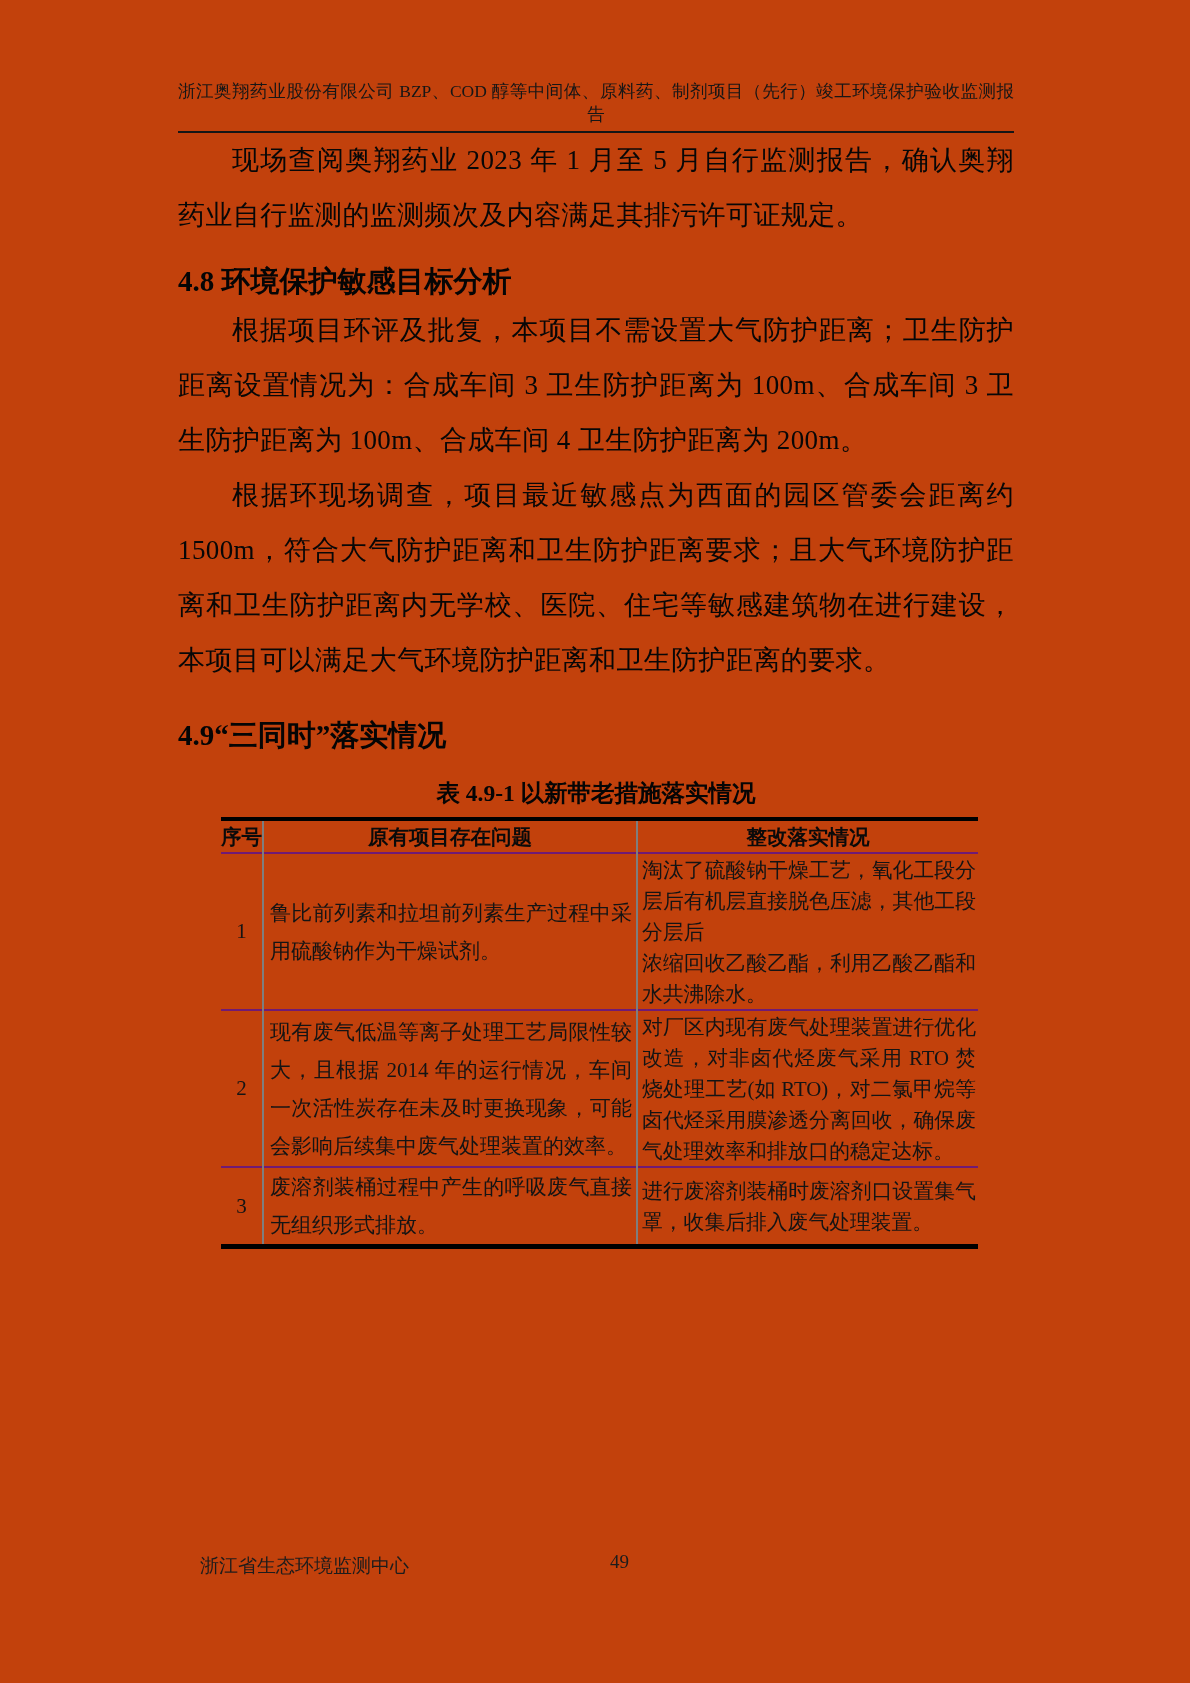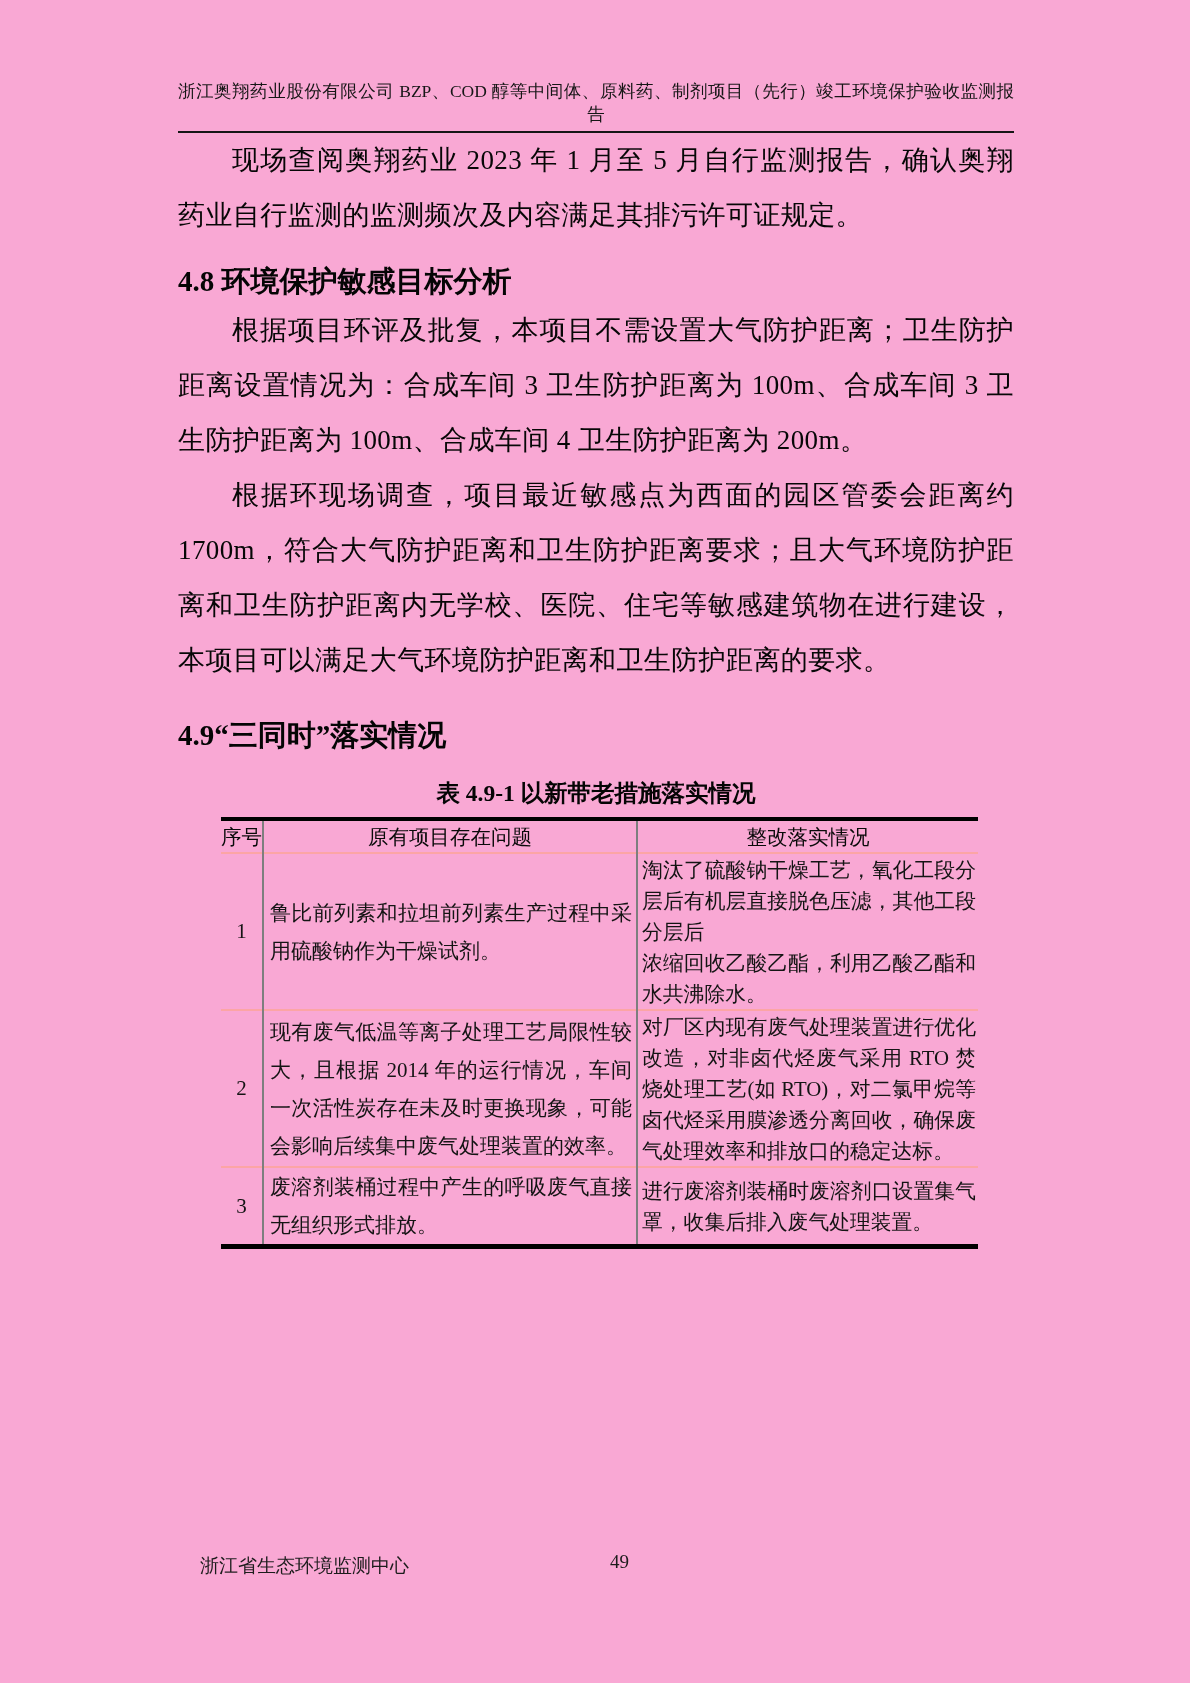--- a/index.html
+++ b/index.html
@@ -1,16 +1,16 @@
 <!DOCTYPE html>
 <html lang="zh"><head>
 <meta charset="utf-8">
 <style>
   html,body{margin:0;padding:0;background:#ffffff;}
-  .page{position:relative;width:1190px;height:1683px;background:#f9a8d4;overflow:hidden;
+  .page{position:relative;width:1190px;height:1683px;background:#c2410c;overflow:hidden;
         font-family:"Liberation Serif","DejaVu Serif",serif;color:#000;}
   .content{padding:80px 176px 0 178px;}
 
   
   .hdr{font-size:17.5px;line-height:23px;color:#161616;}
   .hdr-l1{text-align:justify;text-align-last:justify;}
   .hdr-l2{text-align:center;}
   .rule{border-bottom:2px solid #161616;margin-top:5px;}
 
   
@@ -24,24 +24,24 @@
   .sec{font-size:29px;font-weight:bold;line-height:44px;margin:0;color:#050505;}
   .h48{margin-top:16px;}
   .h49{margin-top:25px;}
   .h491{margin-top:26px;}
 
   
   .caption{font-size:23.5px;font-weight:bold;text-align:center;line-height:36px;margin-top:18px;color:#050505;}
   .tblwrap{margin:6px 0 0 43px;}
   table.meas{border-collapse:collapse;table-layout:fixed;width:757px;
              border-top:4px solid #000;border-bottom:5px solid #000;}
-  table.meas th{font-size:20.5px;font-weight:normal;text-align:center;padding:0;height:31px;color:#0a0a0a;}
+  table.meas th{font-size:20.5px;font-weight:bold;text-align:center;padding:0;height:31px;color:#0a0a0a;}
   table.meas td{color:#141414;}
   .cdiv{border-left:2px solid #7e7e7e;}
-  tbody tr td{border-top:2px solid #fca5a5;}
+  tbody tr td{border-top:2px solid #701a75;}
   td.no{text-align:center;font-size:21px;vertical-align:middle;padding:0;}
   td.problem{font-size:21px;line-height:38px;text-align:justify;padding:0 4px 0 6px;vertical-align:middle;}
   td.action{font-size:20.8px;line-height:31px;text-align:justify;padding:0 2px 0 4px;
             vertical-align:middle;white-space:pre-line;}
   tr.r1{height:156px;} tr.r2{height:153px;} tr.r3{height:60px;}
 
   
   .footer-org{position:absolute;left:200px;top:1553px;font-size:19px;color:#1c1c1c;}
   .footer-page{position:absolute;left:610px;top:1551px;font-size:19px;color:#1c1c1c;}
 </style>
@@ -56,21 +56,21 @@
       <div class="hdr-l2">告</div>
       <div class="rule"></div>
     </div>
 
     <p class="body p1">现场查阅奥翔药业 2023 年 1 月至 5 月自行监测报告，确认奥翔药业自行监测的监测频次及内容满足其排污许可证规定。</p>
 
     <h2 class="sec h48">4.8 环境保护敏感目标分析</h2>
 
     <p class="body p2">根据项目环评及批复，本项目不需设置大气防护距离；卫生防护距离设置情况为：合成车间 3 卫生防护距离为 100m、合成车间 3 卫生防护距离为 100m、合成车间 4 卫生防护距离为 200m。</p>
 
-    <p class="body p3">根据环现场调查，项目最近敏感点为西面的园区管委会距离约 1700m，符合大气防护距离和卫生防护距离要求；且大气环境防护距离和卫生防护距离内无学校、医院、住宅等敏感建筑物在进行建设，本项目可以满足大气环境防护距离和卫生防护距离的要求。</p>
+    <p class="body p3">根据环现场调查，项目最近敏感点为西面的园区管委会距离约 1500m，符合大气防护距离和卫生防护距离要求；且大气环境防护距离和卫生防护距离内无学校、医院、住宅等敏感建筑物在进行建设，本项目可以满足大气环境防护距离和卫生防护距离的要求。</p>
 
     <h2 class="sec h49">4.9“三同时”落实情况</h2>
 
 
     <div class="caption">表 4.9-1  以新带老措施落实情况</div>
 
     <div class="tblwrap">
       <table class="meas">
         <colgroup>
             <col style="width:42px">

